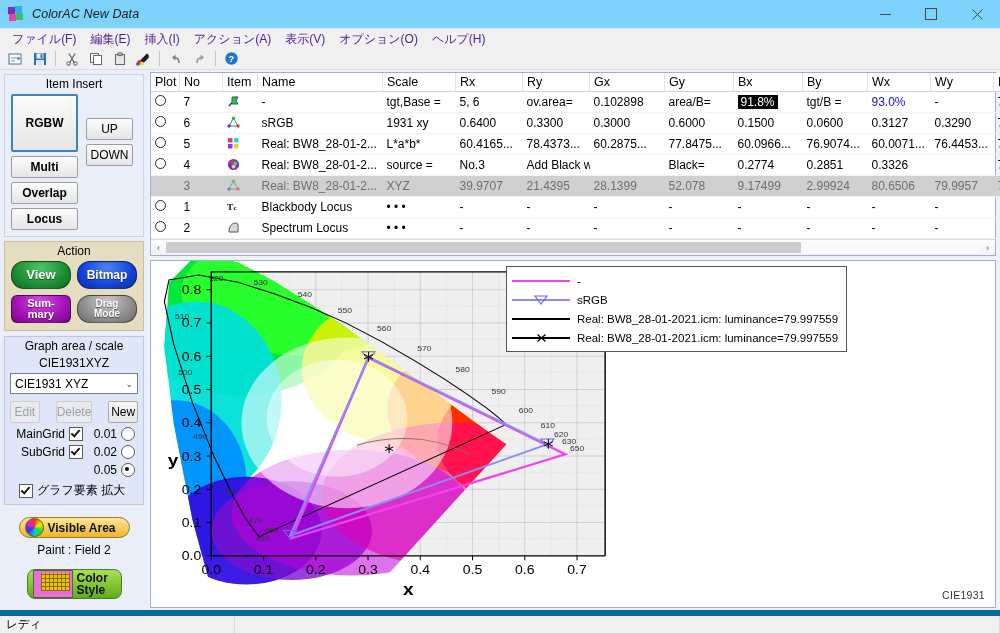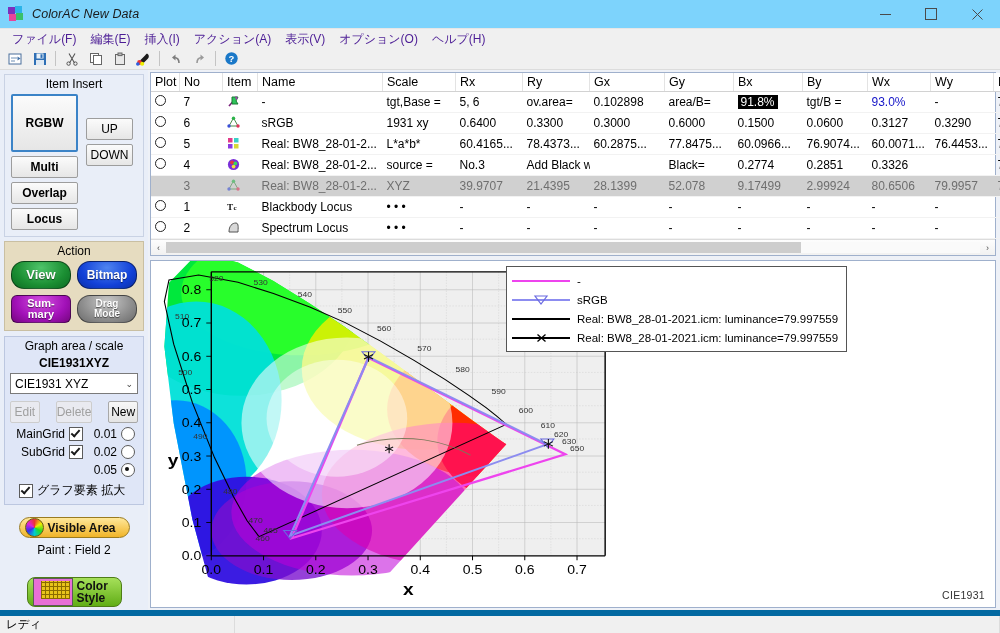--- a/index.html
+++ b/index.html
@@ -55,21 +55,21 @@
   .act-grid{display:flex;flex-wrap:wrap;gap:6px;justify-content:center;padding:0 6px;}
   .pill{width:58px;height:26px;border-radius:13px;display:flex;align-items:center;justify-content:center;
         color:#fff;font-weight:bold;font-size:13px;text-shadow:0 1px 1px rgba(0,0,0,.55);
         border:1px solid rgba(0,0,0,.45);cursor:default;line-height:1.02;text-align:center;}
   .pill.view{background:radial-gradient(ellipse at 50% 22%,#4fc46a 0%,#1b8f33 60%,#0c6a22 100%);}
   .pill.bitmap{background:radial-gradient(ellipse at 50% 22%,#4f84f0 0%,#1241d8 62%,#0b2ea3 100%);font-size:12px;}
   .pill.summary{background:radial-gradient(ellipse at 50% 22%,#d44fe0 0%,#a211b8 60%,#75067f 100%);font-size:11px;border-radius:6px;}
   .pill.drag{background:radial-gradient(ellipse at 50% 22%,#c9c9c9 0%,#8e8e8e 60%,#6a6a6a 100%);font-size:10px;color:#fff;}
 
   .graph-panel{background:#dfe6f7;border:1px solid #bcc7e0;margin:5px 4px 0;padding-bottom:5px;}
-  .gp-sub{text-align:center;font-weight:bold;font-size:12px;margin-bottom:3px;}
+  .gp-sub{text-align:center;font-weight:normal;font-size:12px;margin-bottom:3px;}
   .select-box{margin:0 5px;background:#fff;border:1px solid #7a7a7a;height:19px;display:flex;align-items:center;
               padding:0 4px;font-size:12px;justify-content:space-between;}
   .chev{font-size:9px;color:#444;}
   .edrow{display:flex;gap:16px;margin:7px 5px 0;}
   .edbtn{flex:1;text-align:center;font-size:12px;padding:3px 0;border:1px solid #a8a8a8;
          background:linear-gradient(#f7f7f7,#e4e4e4);border-radius:2px;}
   .edbtn.dis{color:#a0a0a0;border-color:#cdcdcd;background:#e9eaf0;}
   .gridrow{display:flex;align-items:center;justify-content:flex-end;gap:4px;padding-right:8px;margin-top:4px;font-size:12px;}
   .ckbox{width:12px;height:12px;border:1px solid #5b5b5b;background:#fff;display:inline-block;position:relative;}
   .ckbox.on::after{content:"";position:absolute;left:3px;top:0px;width:3px;height:7px;border:solid #1a1a1a;
@@ -78,21 +78,21 @@
   .radio.on::after{content:"";position:absolute;left:3px;top:3px;width:4px;height:4px;border-radius:50%;background:#111;}
   .scaleNum{width:30px;text-align:right;}
   .jp-row{display:flex;align-items:center;gap:4px;padding-left:14px;margin-top:5px;font-size:12px;}
 
   .va-btn{margin:12px auto 0;width:104px;height:24px;border-radius:12px;border:1px solid #9a7b20;
           background:linear-gradient(#ffe89a,#f0b429);display:flex;align-items:center;gap:4px;padding-left:5px;
           font-weight:bold;font-size:12px;color:#111;}
   .cw{width:17px;height:17px;border-radius:50%;flex:0 0 auto;
       background:conic-gradient(#e33,#ee0,#2d2,#0cc,#33e,#d2d,#e33);border:1px solid #6b5a12;}
   .paint-lbl{text-align:center;font-size:12px;margin-top:5px;}
-  .cs-btn{margin:20px auto 0;width:88px;height:35px;border-radius:8px;border:1px solid #4e7d16;
+  .cs-btn{margin:12px auto 0;width:88px;height:35px;border-radius:8px;border:1px solid #4e7d16;
           background:linear-gradient(#a6e05a,#61ad16);display:flex;align-items:center;gap:4px;padding-left:5px;}
   .cs-swatch{width:38px;height:26px;background:#e86fd6;border:1px solid #5a5a5a;position:relative;flex:0 0 auto;}
   .cs-swatch .inner{position:absolute;left:7px;top:2px;right:2px;bottom:6px;background:#e8c31a;
         background-image:repeating-linear-gradient(0deg,#8a6b00 0 1px,transparent 1px 4px),
                          repeating-linear-gradient(90deg,#8a6b00 0 1px,transparent 1px 4px);}
   .cs-txt{font-weight:bold;font-size:12px;line-height:1.02;color:#111;}
   .base-btn{margin:12px auto 0;width:104px;text-align:center;font-size:12.5px;padding:3px 0;
             border:1px solid #a0a0a0;background:linear-gradient(#f8f8f8,#e3e3e3);border-radius:2px;}
   .defy{text-align:center;font-size:12.5px;margin-top:7px;}
 

